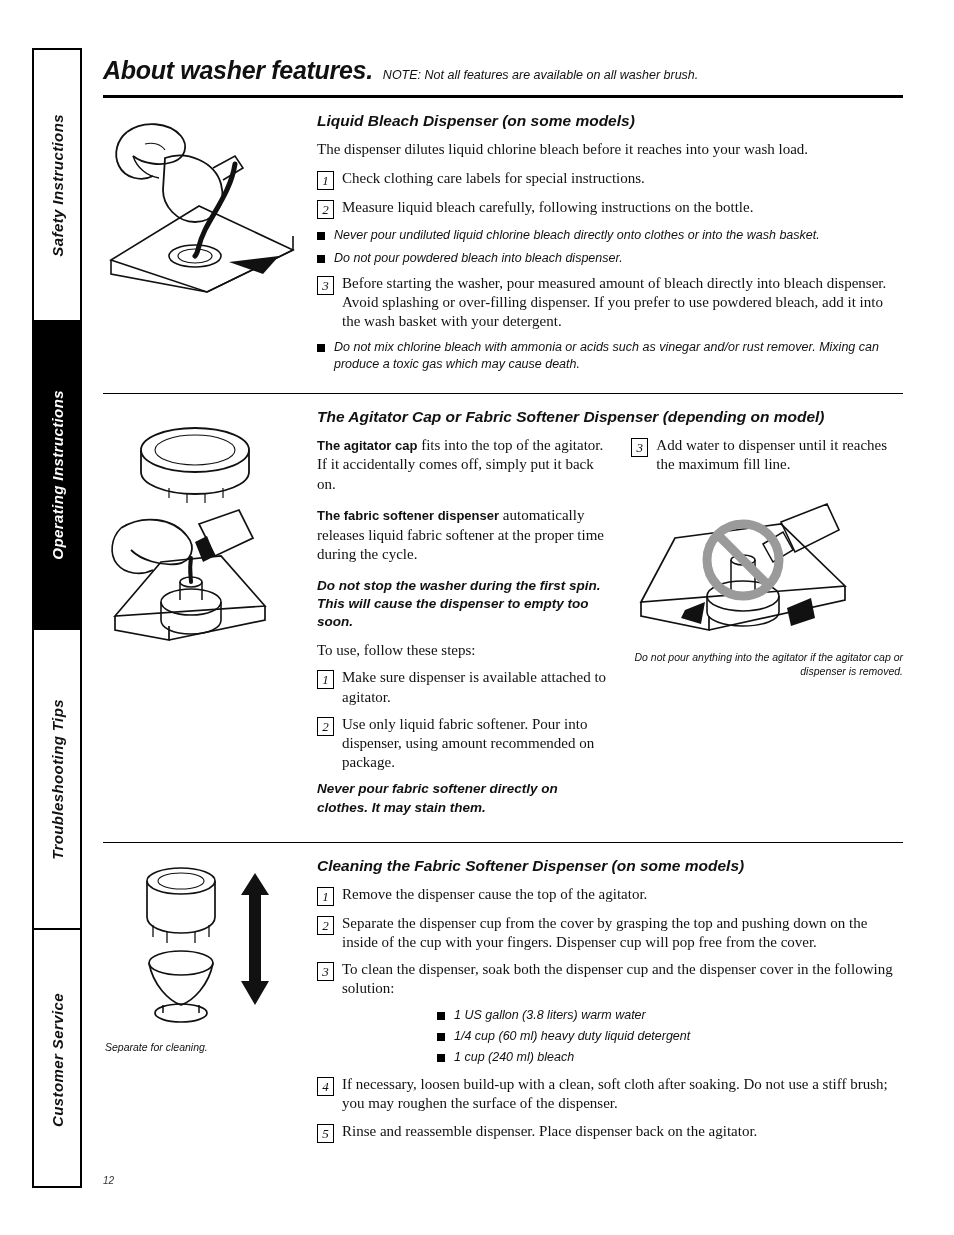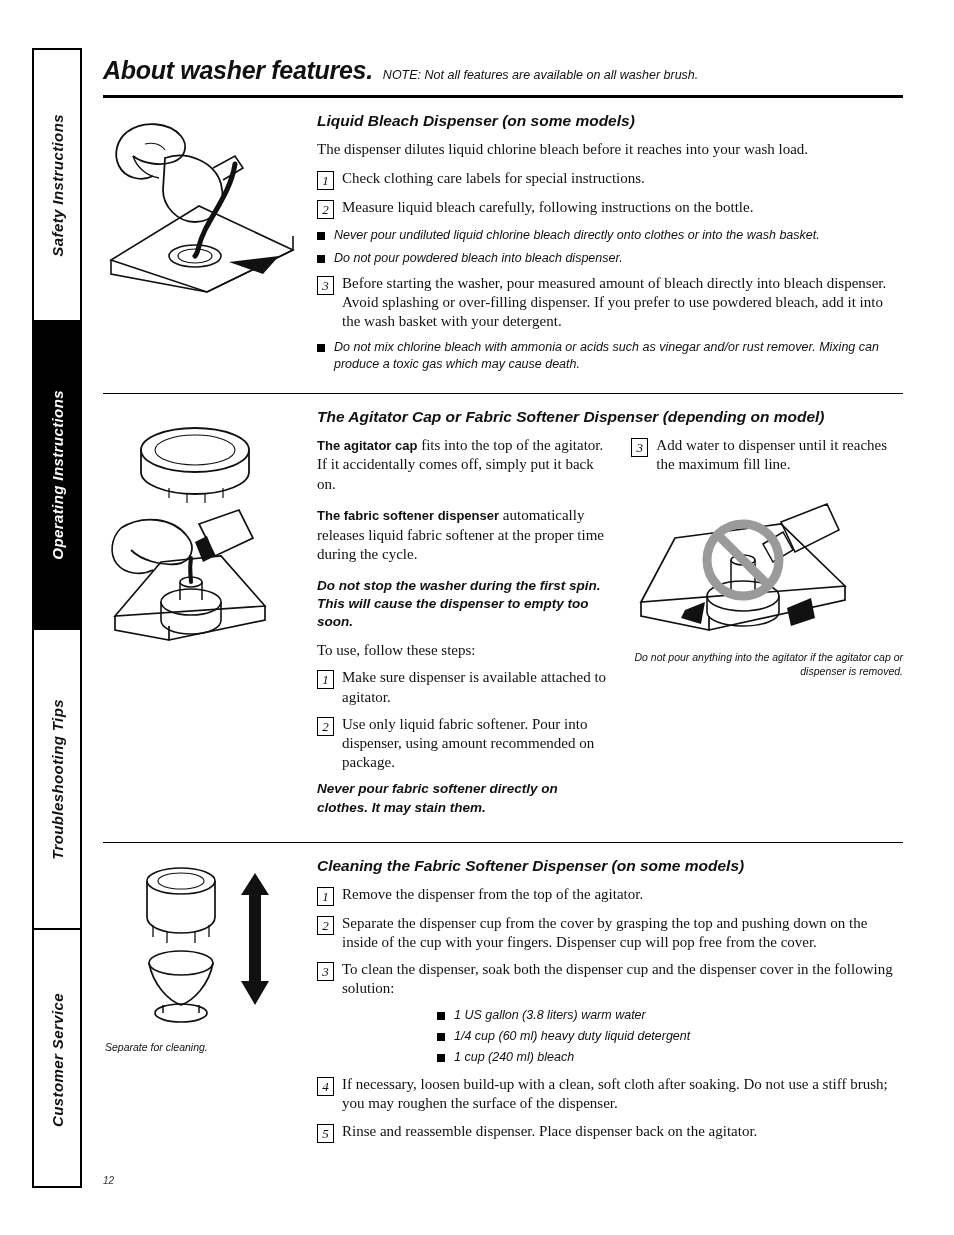--- a/index.html
+++ b/index.html
@@ -409,21 +409,21 @@
 
         <path d="M152 18 L166 40 L158 40 L158 126 L166 126 L152 150 L138 126 L146 126 L146 40 L138 40 Z" fill="#111"></path>
       </svg>
       <div class="artcaption">Separate for cleaning.</div>
     </div>
     <div class="body">
       <h3 class="sub">Cleaning the Fabric Softener Dispenser (on some models)</h3>
 
       <div class="step">
         <div class="num">1</div>
-        <div class="step-text">Remove the dispenser from the top of the agitator.</div>
+        <div class="step-text">Remove the dispenser cause the top of the agitator.</div>
       </div>
       <div class="step">
         <div class="num">2</div>
         <div class="step-text">Separate the dispenser cup from the cover by grasping the top and pushing down on the inside of the cup with your fingers. Dispenser cup will pop free from the cover.</div>
       </div>
       <div class="step">
         <div class="num">3</div>
         <div class="step-text">To clean the dispenser, soak both the dispenser cup and the dispenser cover in the following solution:</div>
       </div>
 

